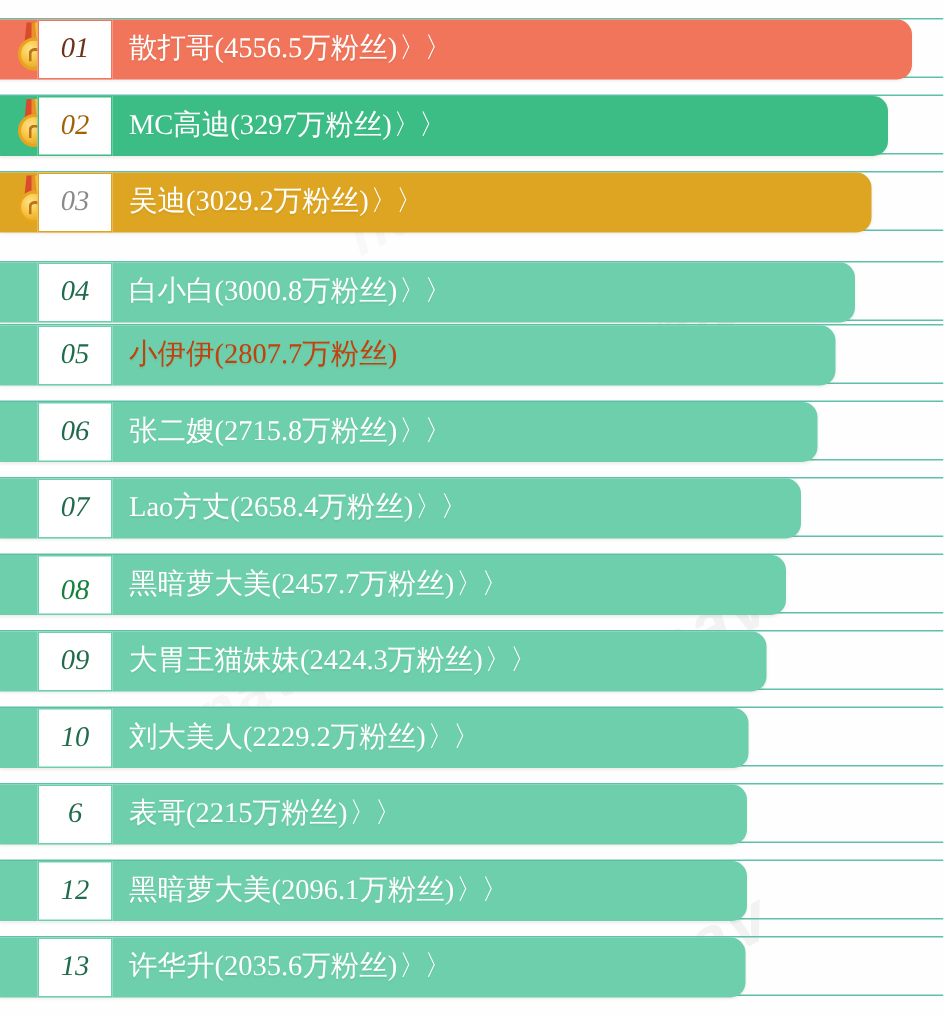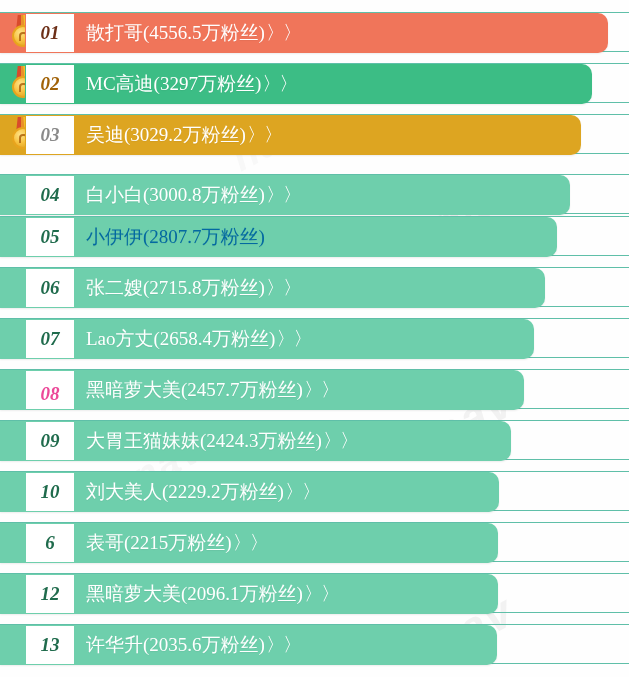--- a/index.html
+++ b/index.html
@@ -73,21 +73,21 @@
     height: 40px;
     background: #ffffff;
     box-sizing: border-box;
     display: flex;
     align-items: center;
     justify-content: center;
   }
   .rank-num {
     font-family: "Liberation Serif", serif;
     font-style: italic;
-    font-weight: bold;
+    font-weight: normal;
     font-size: 19px;
     letter-spacing: 0px;
   }
 
   
   .medal {
     position: absolute;
     left: 8px;
     top: 2px;
     width: 30px;
@@ -203,40 +203,40 @@
         <div class="rank-box" style="border: 1px solid rgb(110, 207, 172);">
           <span class="rank-num" style="color: rgb(31, 107, 76);">04</span>
         </div>
         <div class="label" style="color: rgb(255, 255, 255);"><span>白小白(3000.8万粉丝)</span><span class="arrows">〉〉</span></div>
       </div>
       <div class="row" style="top: 216px;">
         <div class="bar" style="width: 557px; background: rgb(110, 207, 172);"></div>
         <div class="rank-box" style="border: 1px solid rgb(110, 207, 172);">
           <span class="rank-num" style="color: rgb(31, 107, 76);">05</span>
         </div>
-        <div class="label" style="color: #0369a1;"><span>小伊伊(2807.7万粉丝)</span></div>
+        <div class="label" style="color: #c2410c;"><span>小伊伊(2807.7万粉丝)</span></div>
       </div>
       <div class="row" style="top: 267px;">
         <div class="bar" style="width: 545px; background: rgb(110, 207, 172);"></div>
         <div class="rank-box" style="border: 1px solid rgb(110, 207, 172);">
           <span class="rank-num" style="color: rgb(31, 107, 76);">06</span>
         </div>
         <div class="label" style="color: rgb(255, 255, 255);"><span>张二嫂(2715.8万粉丝)</span><span class="arrows">〉〉</span></div>
       </div>
       <div class="row" style="top: 318px;">
         <div class="bar" style="width: 534px; background: rgb(110, 207, 172);"></div>
         <div class="rank-box" style="border: 1px solid rgb(110, 207, 172);">
           <span class="rank-num" style="color: rgb(31, 107, 76);">07</span>
         </div>
         <div class="label" style="color: rgb(255, 255, 255);"><span>Lao方丈(2658.4万粉丝)</span><span class="arrows">〉〉</span></div>
       </div>
       <div class="row" style="top: 369px;">
         <div class="bar" style="width: 524px; background: rgb(110, 207, 172);"></div>
         <div class="rank-box" style="border: 1px solid rgb(110, 207, 172);">
-          <span class="rank-num" style="color: #ec4899; margin-top: 8px;">08</span>
+          <span class="rank-num" style="color: #15803d; margin-top: 8px;">08</span>
         </div>
         <div class="label" style="color: rgb(255, 255, 255);"><span>黑暗萝大美(2457.7万粉丝)</span><span class="arrows">〉〉</span></div>
       </div>
       <div class="row" style="top: 420px;">
         <div class="bar" style="width: 511px; background: rgb(110, 207, 172);"></div>
         <div class="rank-box" style="border: 1px solid rgb(110, 207, 172);">
           <span class="rank-num" style="color: rgb(31, 107, 76);">09</span>
         </div>
         <div class="label" style="color: rgb(255, 255, 255);"><span>大胃王猫妹妹(2424.3万粉丝)</span><span class="arrows">〉〉</span></div>
       </div>

